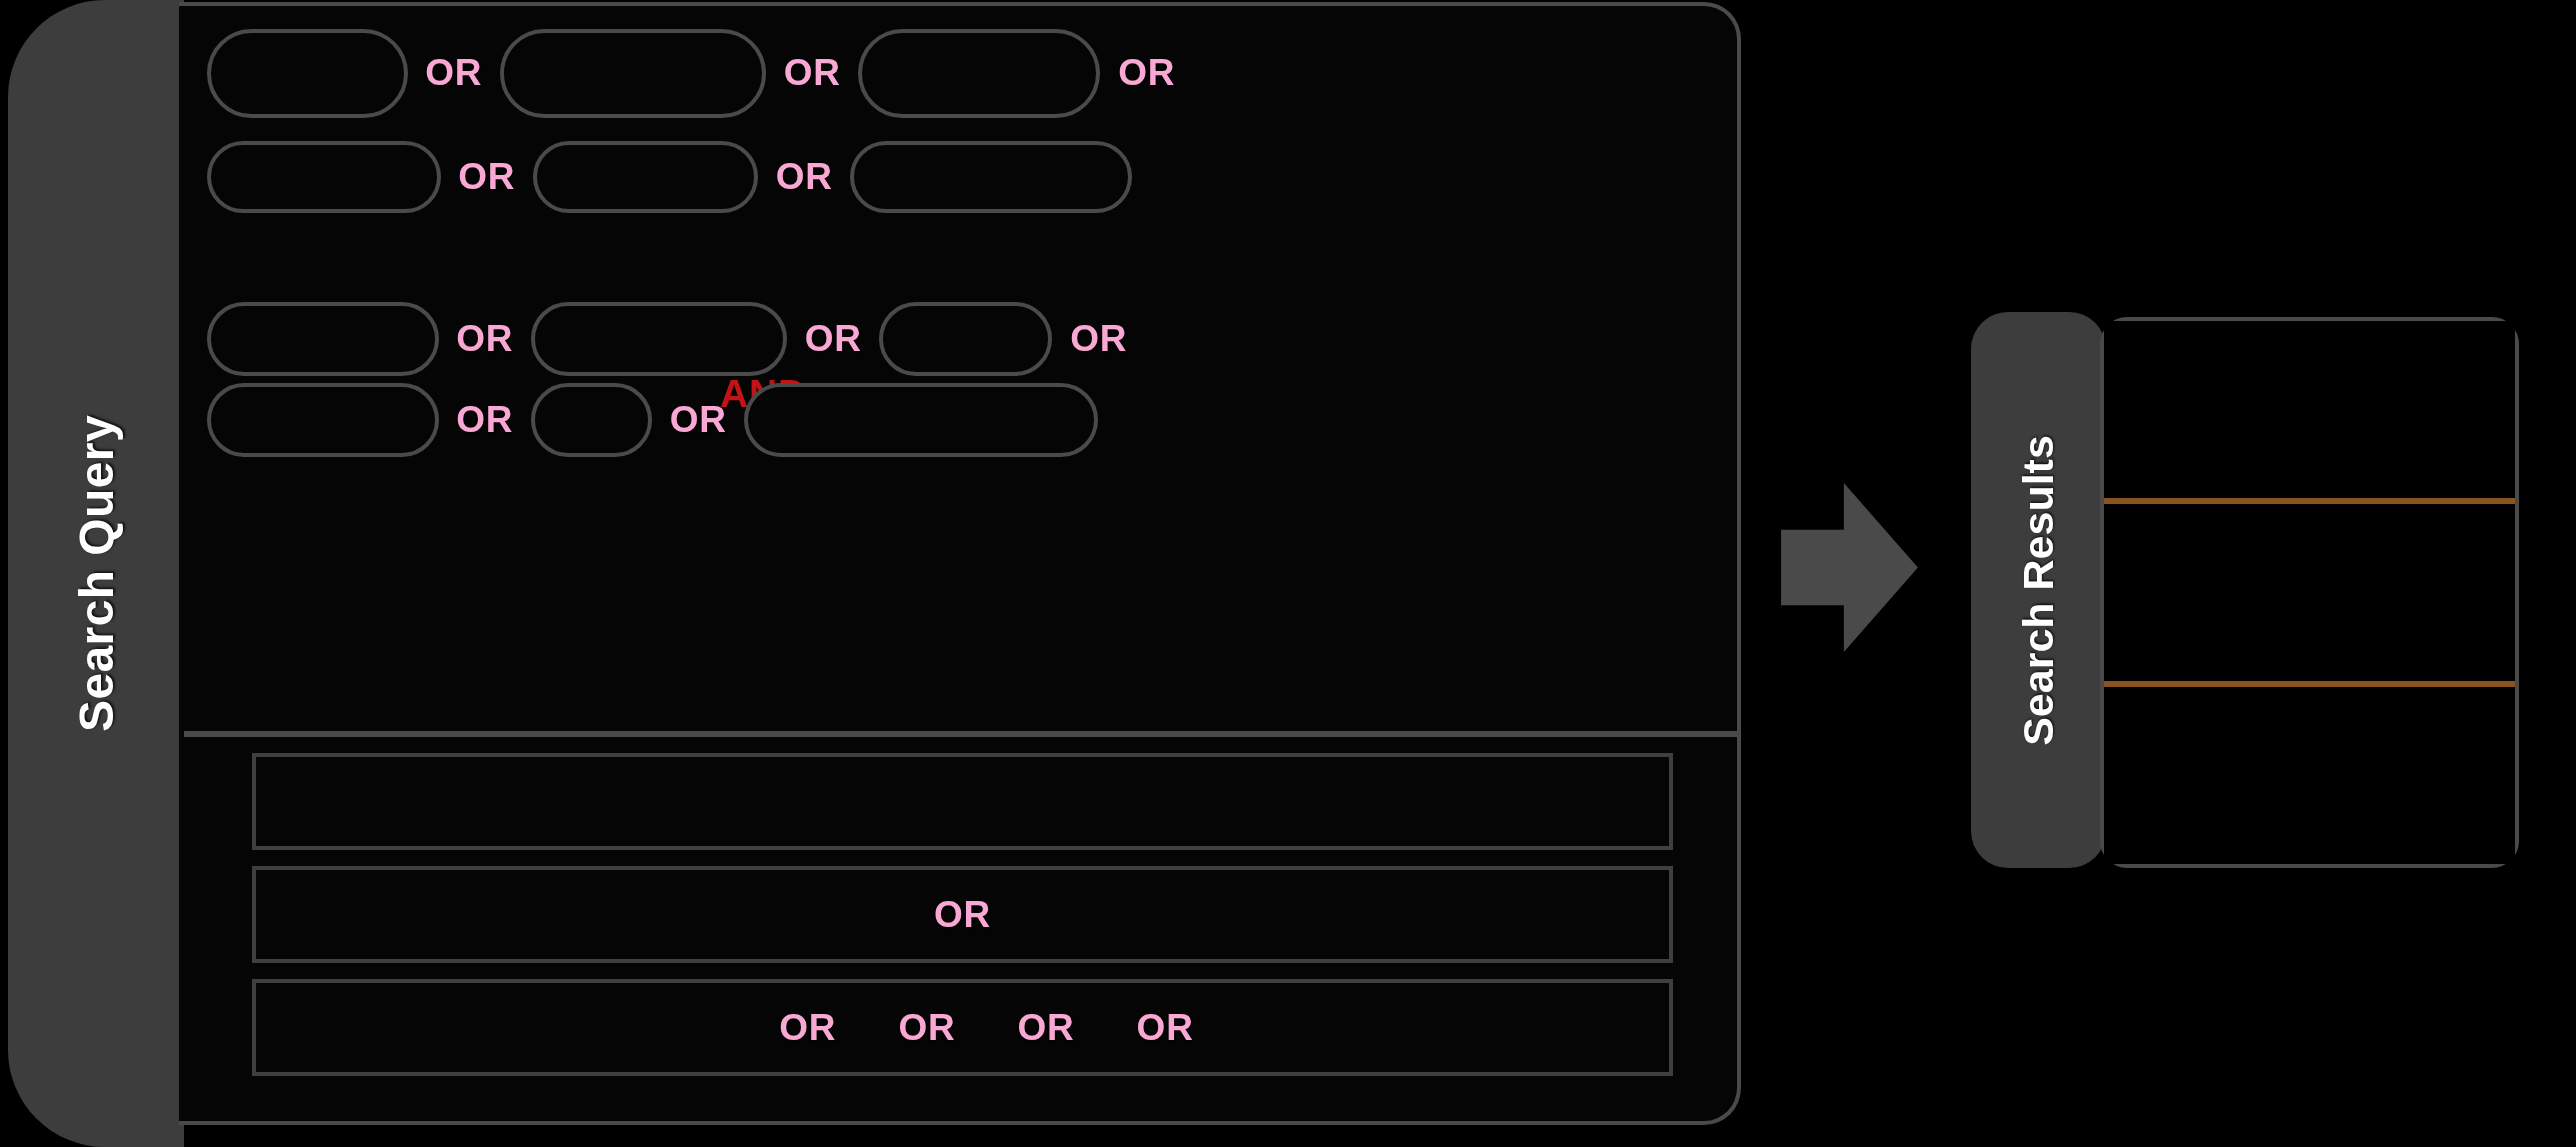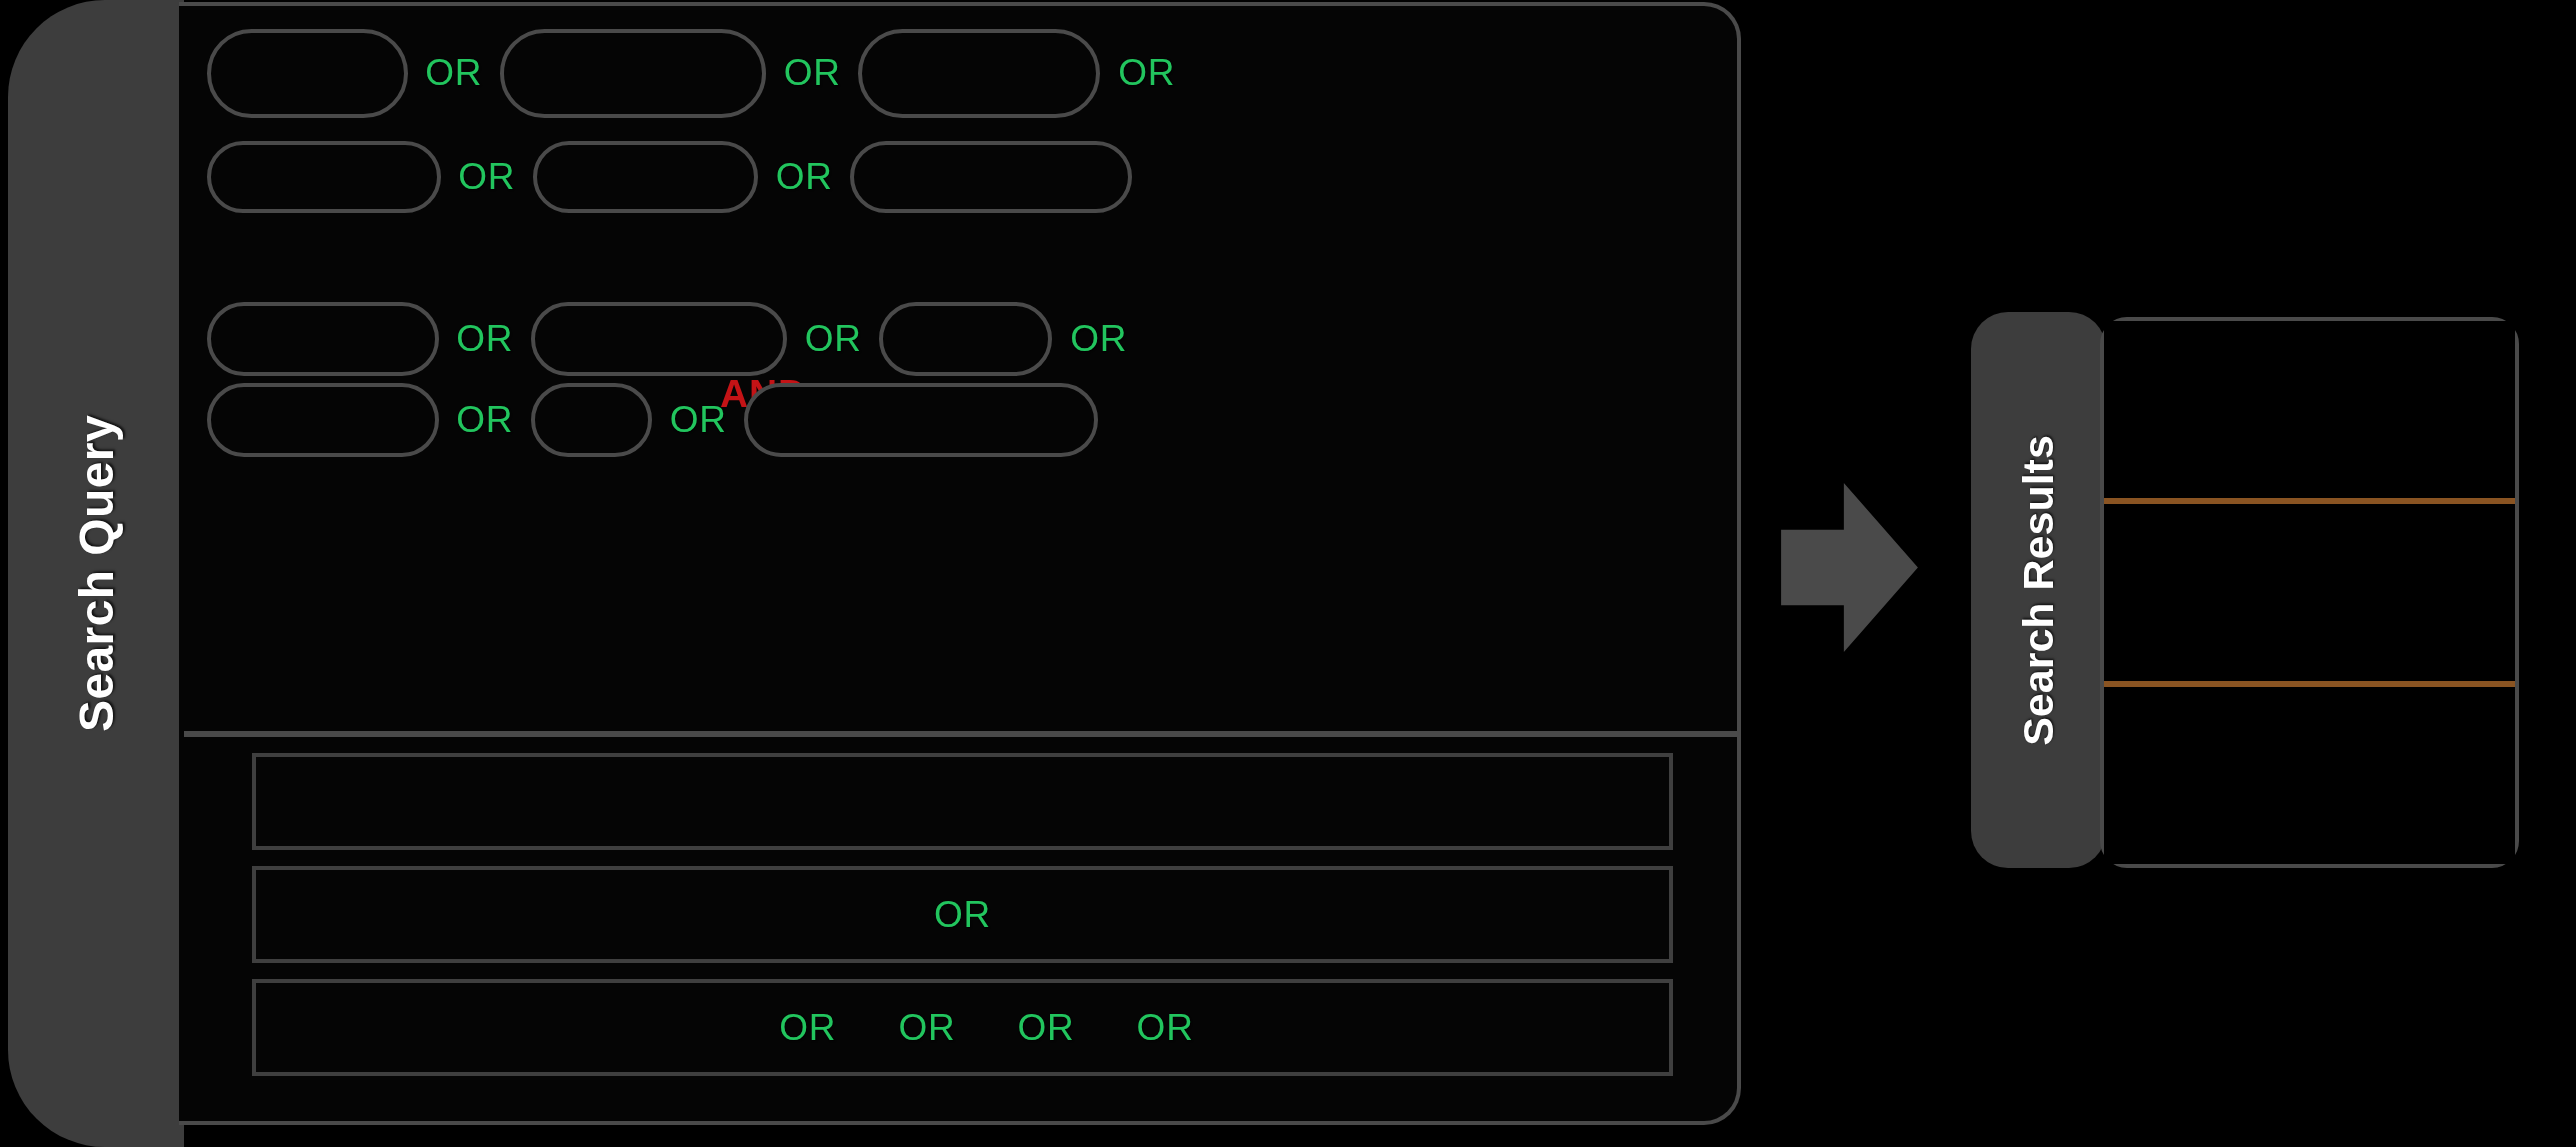--- a/index.html
+++ b/index.html
@@ -72,23 +72,23 @@
   }
 
   .pill {
     border: 4px solid #4a4a4a;
     border-radius: 804px;
     background: #050505;
     box-sizing: border-box;
   }
 
   .or-label {
-    color: #22c55e;
+    color: #f9a8d4;
     font-size: 37px;
-    font-weight: normal;
+    font-weight: bold;
     letter-spacing: 0.8px;
     margin: 0 17.7px;
     text-shadow: 0.8px 0.8px 1.6px rgba(0,0,0,0.8);
   }
 
   #and-label {
     left: 0;
     top: 366px;
     width: 1553px;
     text-align: center;

